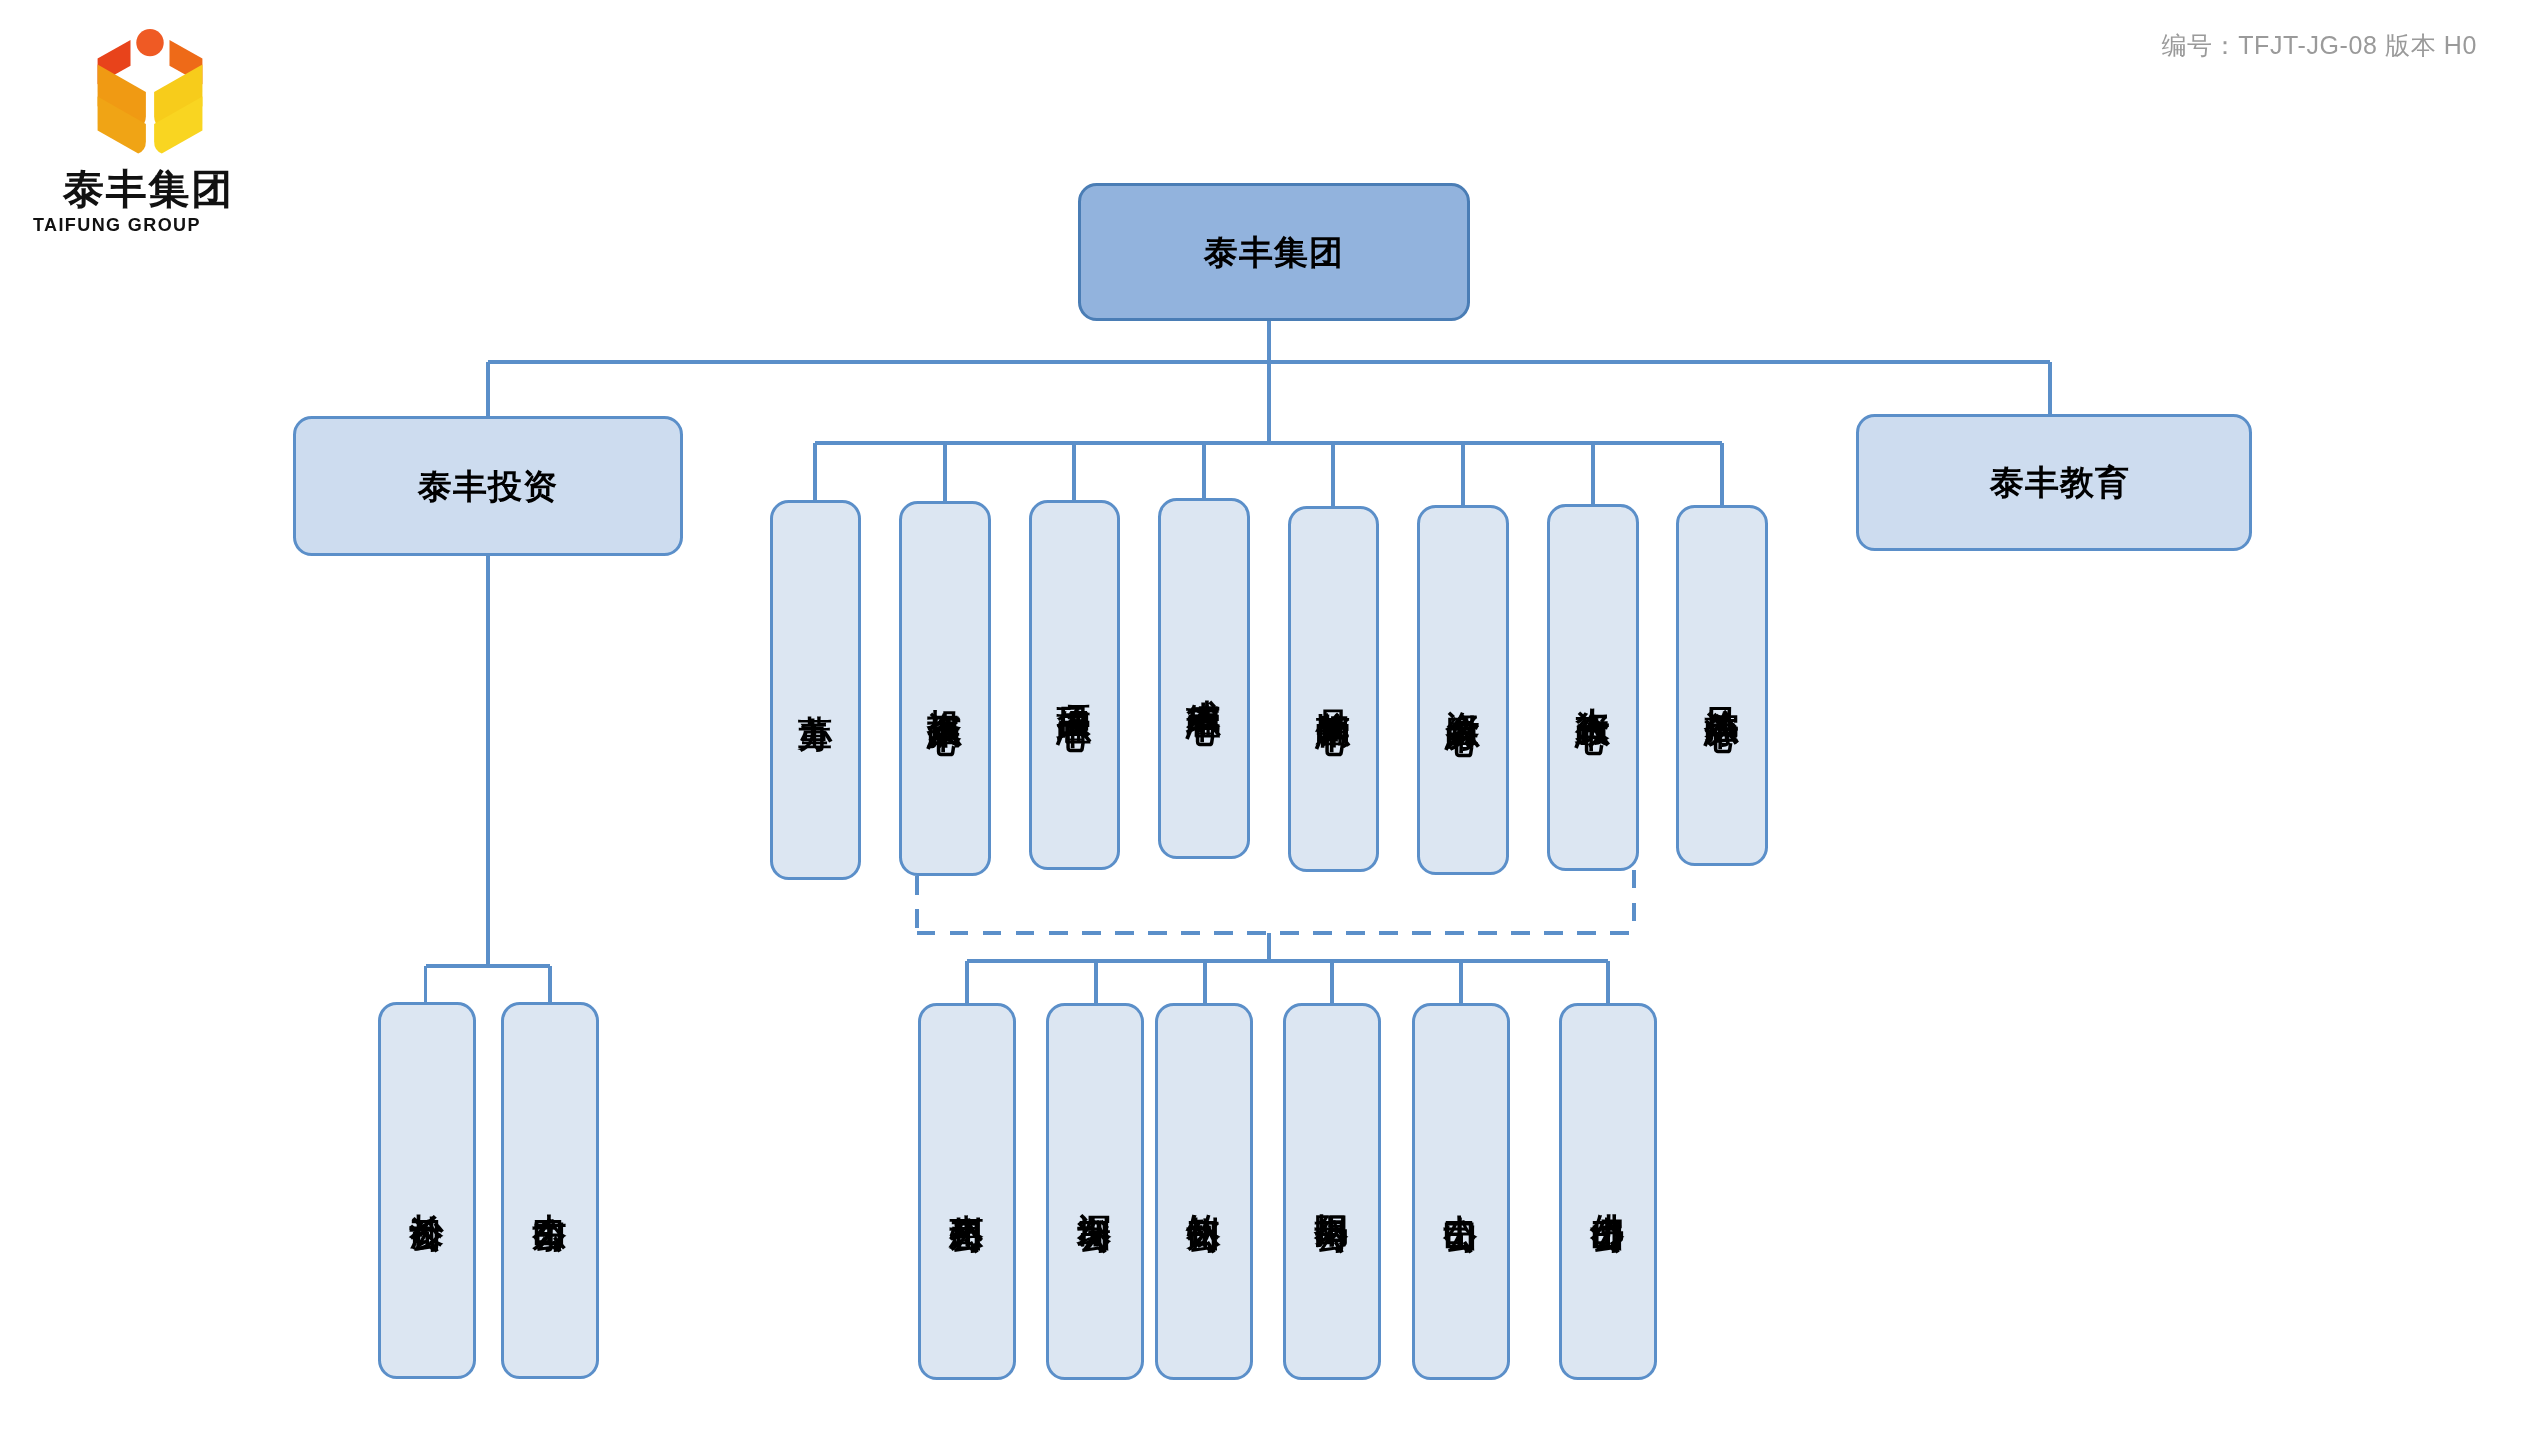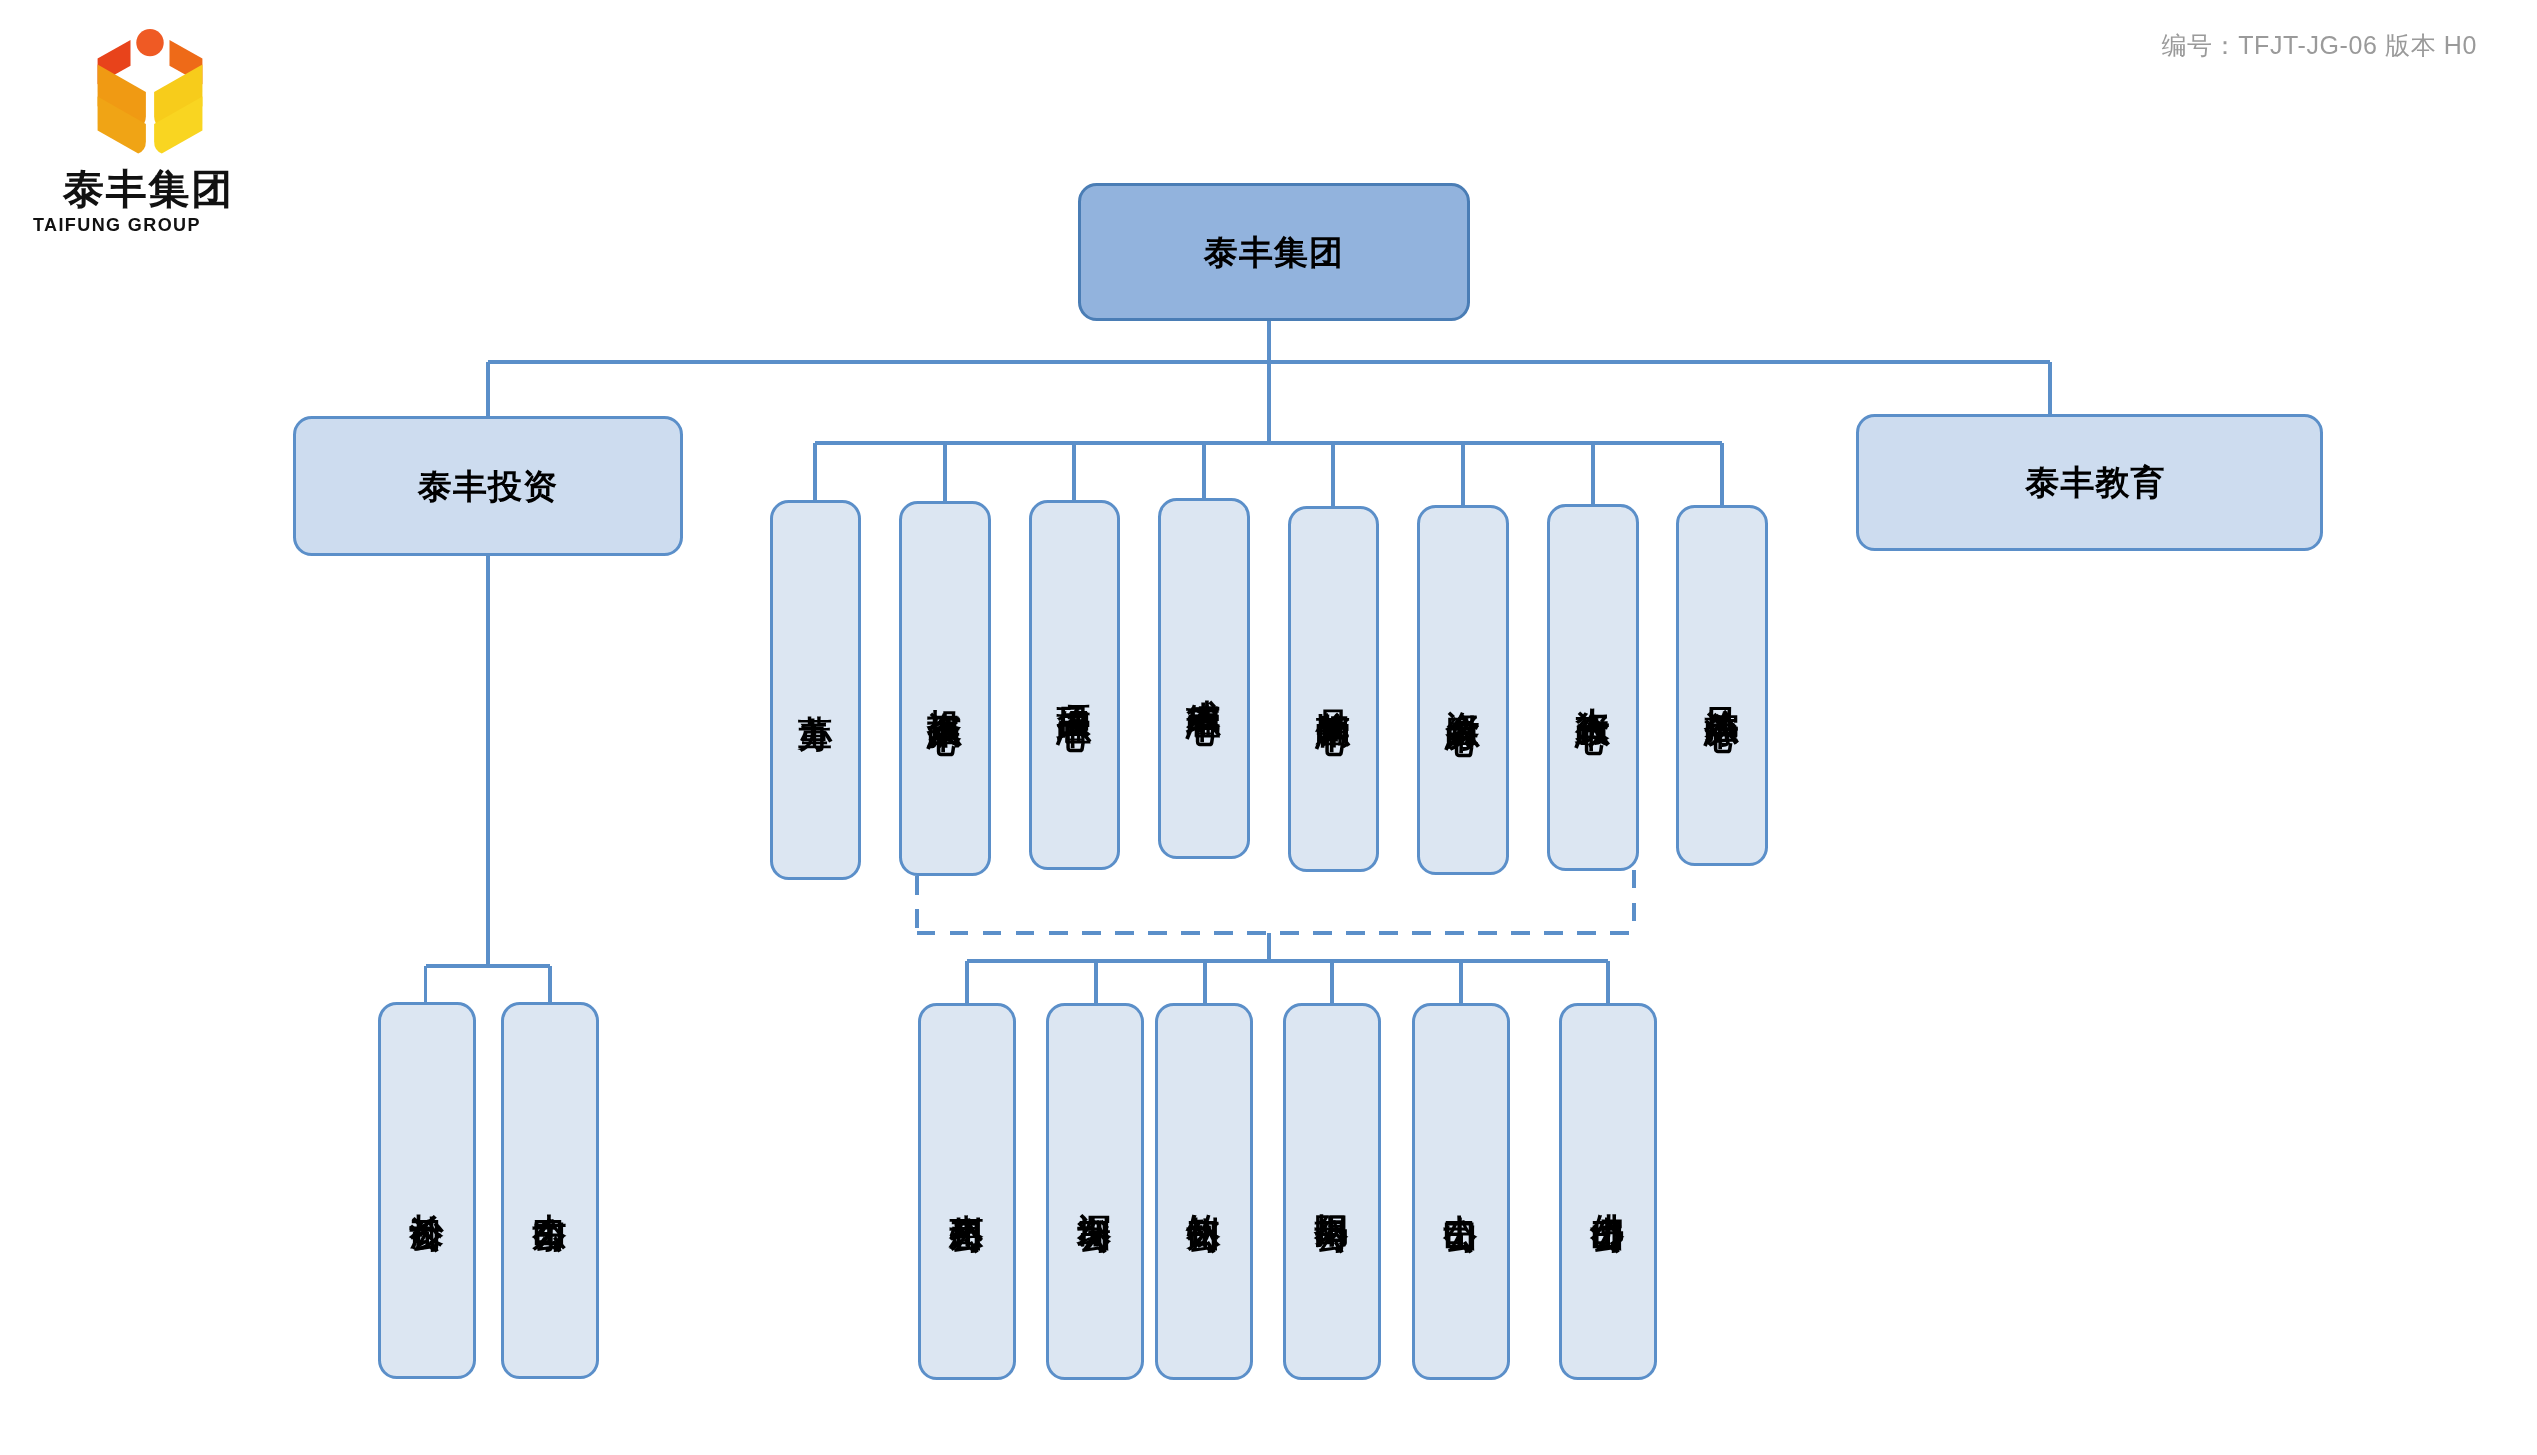--- a/index.html
+++ b/index.html
@@ -111,21 +111,21 @@
     text-orientation: upright;
     font-size: 34px;
     letter-spacing: 2.2px;
   }
 </style>
 </head>
 <body>
 
 <div id="stage">
 
-  <div id="doc-code">编号：TFJT-JG-06  版本 H0</div>
+  <div id="doc-code">编号：TFJT-JG-08  版本 H0</div>
 
   <div id="logo-block">
     <svg id="logo-mark" viewBox="0 0 215 230">
       <circle cx="107.5" cy="26" r="25" fill="#ef5a24"></circle>
       <path d="M72 21 L12 55 L12 102 L72 68 Z" fill="#e8431b"></path>
       <path d="M143 21 L203 55 L203 102 L143 68 Z" fill="#ee6a18"></path>
       <path d="M12 66 L100 116 L100 160 Q100 176 86 184 L12 142 Z" fill="#f09a13"></path>
       <path d="M203 66 L115 116 L115 160 Q115 176 129 184 L203 142 Z" fill="#f7cc1b"></path>
       <path d="M12 124 L100 174 L100 206 Q100 222 86 228 L12 186 Z" fill="#f0a415"></path>
       <path d="M203 124 L115 174 L115 206 Q115 222 129 228 L203 186 Z" fill="#f9d521"></path>
@@ -179,21 +179,21 @@
   </svg>
 
   <div class="node horizontal level0" style="left:1078px; top:183px; width:392px; height:138px;">
     <span class="node-label">泰丰集团</span>
   </div>
 
   <div class="node horizontal level1" style="left:293px; top:416px; width:390px; height:140px;justify-content:center;">
     <span class="node-label">泰丰投资</span>
   </div>
 
-  <div class="node horizontal level1" style="left:1856px; top:414px; width:467px; height:137px;padding-left:12px;">
+  <div class="node horizontal level1" style="left:1856px; top:414px; width:396px; height:137px;padding-left:12px;">
     <span class="node-label">泰丰教育</span>
   </div>
 
   <div class="node vertical" style="left:770px; top:500px; width:91px; height:380px;">
     <span class="node-label">董办</span>
   </div>
   <div class="node vertical" style="left:899px; top:501px; width:92px; height:375px;">
     <span class="node-label">投资拓展中心</span>
   </div>
   <div class="node vertical" style="left:1029px; top:500px; width:91px; height:370px;">

